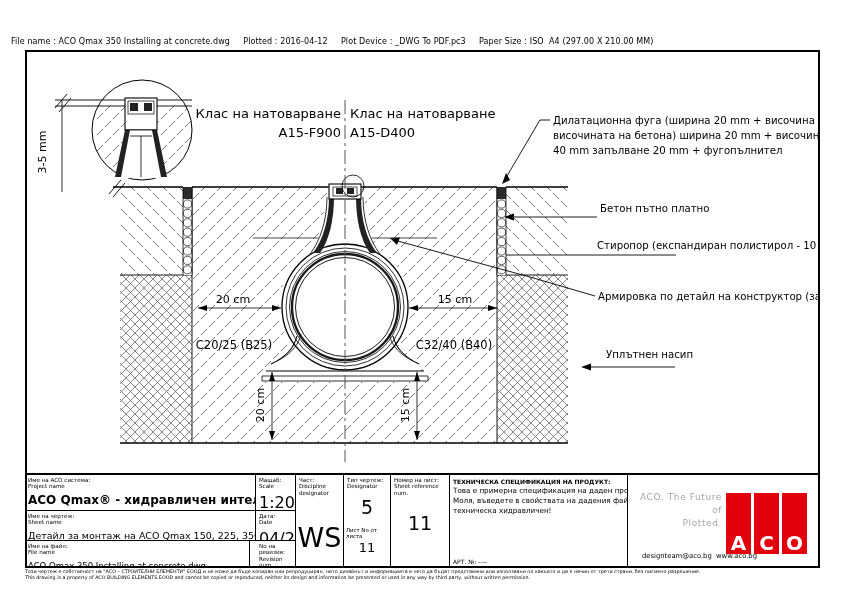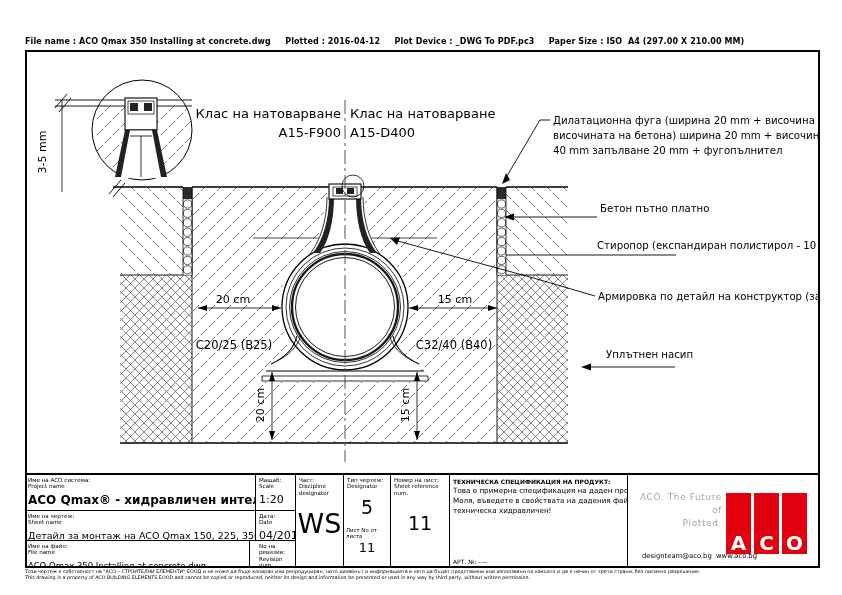--- a/index.html
+++ b/index.html
@@ -2,41 +2,41 @@
 <html><head>
 <meta charset="utf-8">
 <style>
   html,body{margin:0;padding:0;}
   body{
     width:842px;height:595px;position:relative;background:#fff;
     font-family:"DejaVu Sans","Liberation Sans",sans-serif;color:#000;
     overflow:hidden;
   }
   .file-info{
-    position:absolute;left:25px;top:37px;font-size:8px;font-weight:700;
+    position:absolute;left:11px;top:37px;font-size:8px;font-weight:400;
     white-space:pre;letter-spacing:.1px;
   }
   .frame{
     position:absolute;left:25px;top:50px;width:791px;height:514px;
     border:2px solid #000;
   }
   svg.drawing{position:absolute;left:25px;top:50px;}
   
   .tblock{
     position:absolute;left:25px;top:473px;width:795px;height:95px;
     border-top:2px solid #000;box-sizing:border-box;
   }
   .cell{position:absolute;box-sizing:border-box;border-right:1.4px solid #000;overflow:hidden;}
   .cell .lbl{display:block;font-size:5.6px;line-height:1.15;padding:2px 0 0 3px;color:#000;}
   .rowline{border-bottom:1.4px solid #000;}
   .val-project{font-size:12px;font-weight:bold;padding:3px 0 0 3px;white-space:nowrap;}
   .val-sheet{font-size:9.5px;padding:4px 0 0 3px;white-space:nowrap;}
   .val-file{font-size:8.5px;padding:5px 0 0 3px;white-space:nowrap;}
-  .val-small{font-size:11px;padding:3px 0 0 3px;}
-  .val-ws{font-size:27px;text-align:center;margin-top:12px;}
+  .val-small{font-size:16px;padding:3px 0 0 3px;}
+  .val-ws{font-size:27px;text-align:center;margin-top:26px;}
   .val-desig{font-size:19px;text-align:center;margin-top:6px;}
   .sheetof-lbl{display:block;font-size:5.4px;padding-left:2px;margin-top:9px;}
   .sheetof-val{font-size:13px;text-align:center;margin-top:1px;}
   .val-ref{font-size:19px;text-align:center;margin-top:16px;}
   .ts-title{font-size:6px;font-weight:600;padding:3px 0 0 3px;}
   .ts-line{font-size:7.2px;padding:1px 0 0 3px;white-space:nowrap;}
   .ts-art{position:absolute;left:3px;bottom:3px;font-size:6px;}
   .brand-slogan{position:absolute;left:6px;top:16px;width:88px;text-align:right;
     color:#a6a6a6;font-size:9px;line-height:1.45;letter-spacing:.6px;}
   .brand-contact{position:absolute;left:14px;bottom:8px;font-size:6.8px;white-space:pre;}

